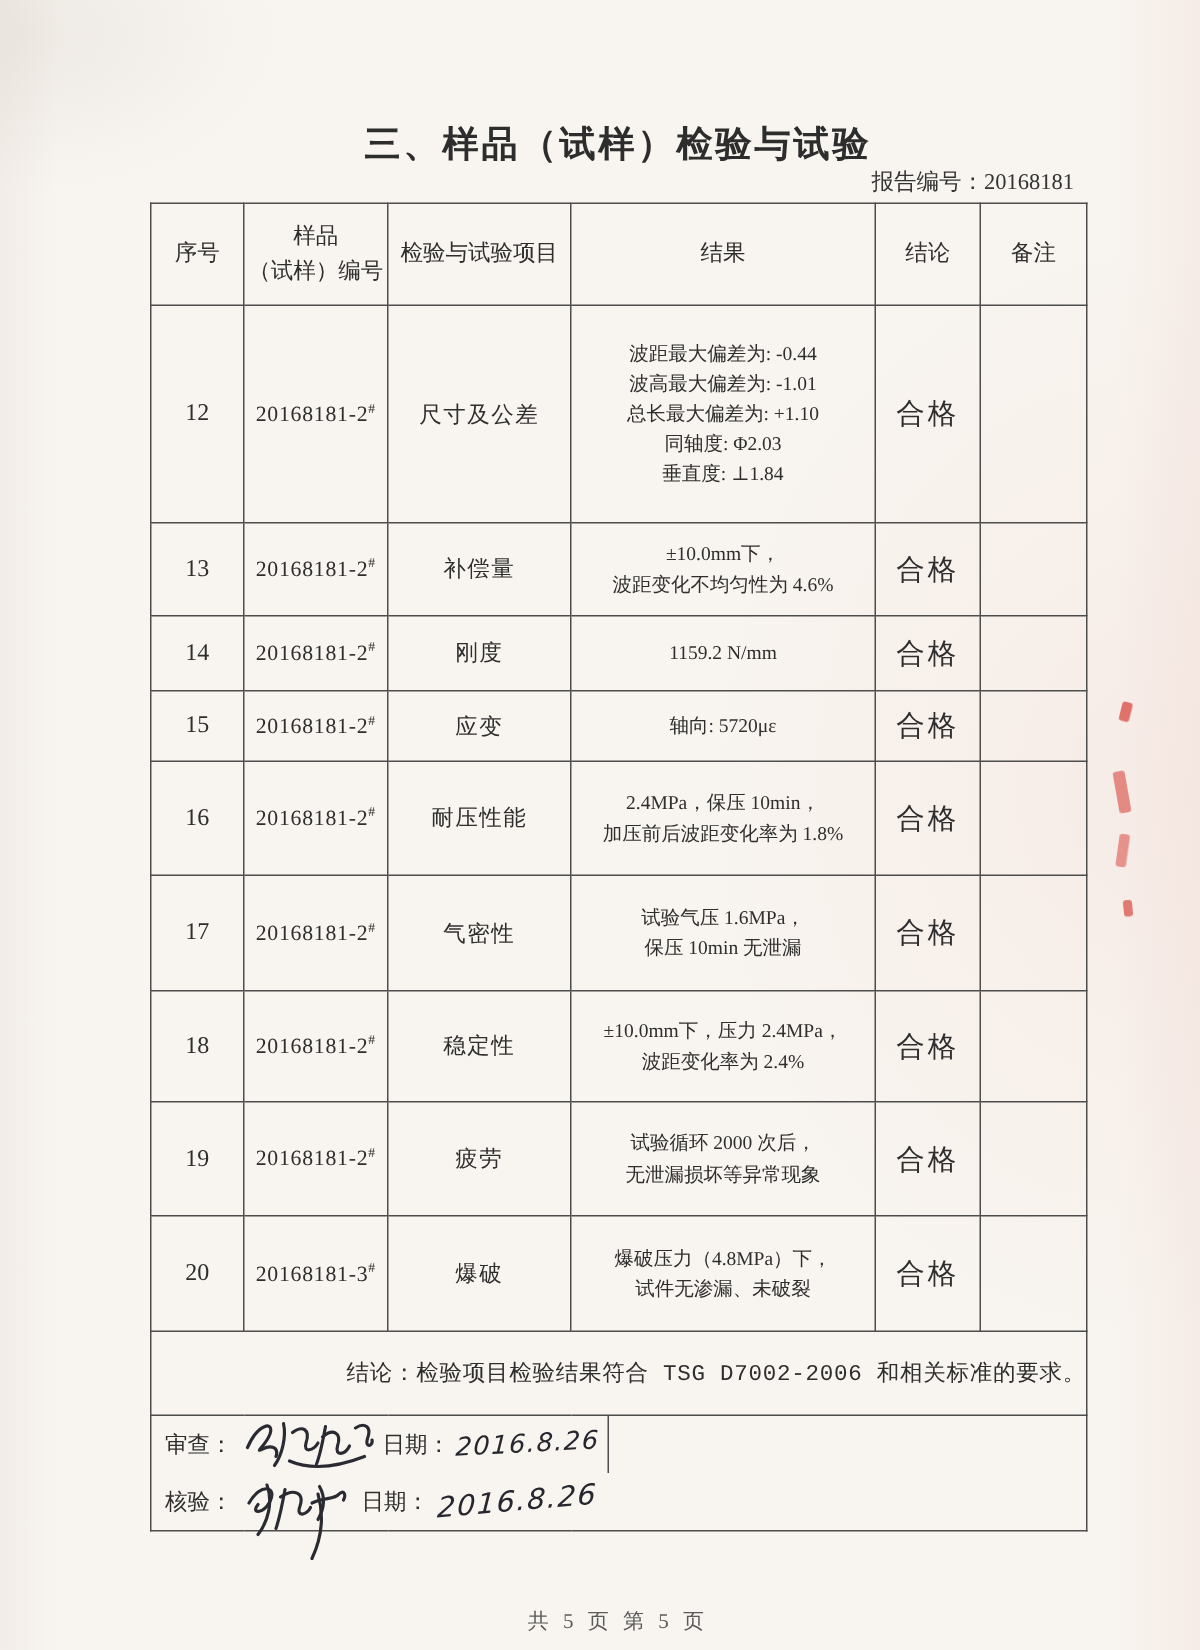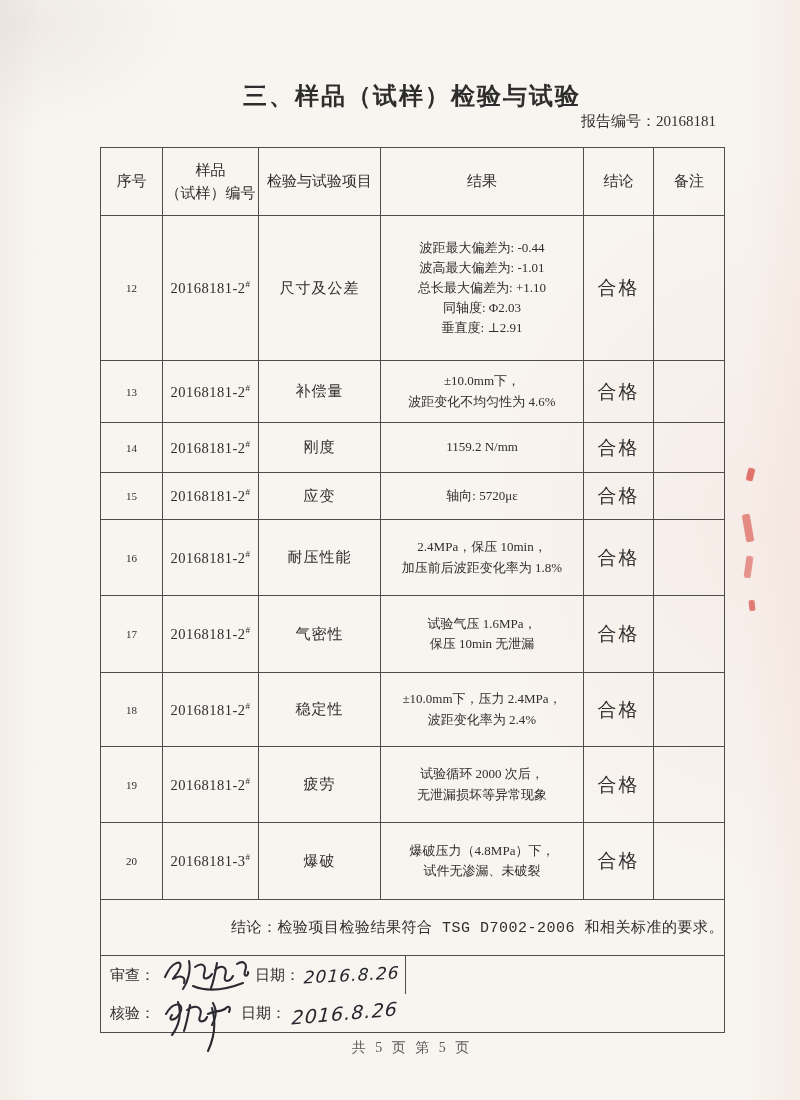--- a/index.html
+++ b/index.html
@@ -19,29 +19,29 @@
     position:absolute; top:80px; left:100px; width:624px;
     text-align:center; font-size:24px; font-weight:600; letter-spacing:2px;
     color:#2d2d2d; font-family:"Liberation Sans","DejaVu Sans",sans-serif;
   }
   .report-no {
     position:absolute; top:112px; left:100px; width:624px;
     text-align:right; padding-right:8px; font-size:15px; color:#333;
   }
 
   table.report {
-    position:absolute; top:147px; left:100px; width:624px;
+    position:absolute; top:135px; left:100px; width:624px;
     border-collapse:collapse; table-layout:fixed;border-radius:17px;
   }
   .report th, .report td {
     border:1px solid #4d4d4d; text-align:center; vertical-align:middle;
     font-weight:400; color:#2e2e2e; overflow:visible;
   }
   .report th { font-size:15px; line-height:1.5; }
-  .c-no { font-size:11px; }
+  .c-no { font-size:16px; }
   .c-sample { font-size:14.5px; letter-spacing:0.5px; }
   .c-sample sup { font-size:9px; vertical-align:super; }
   .c-item { font-size:15px; letter-spacing:1px; }
   .c-result { font-size:13px; line-height:1.55; }
   .c-concl { font-size:19px; letter-spacing:2px; }
 
   td.concl-row {
     text-align:right; padding-left:10px; font-size:15px; letter-spacing:0.5px;font-family:Liberation Mono, monospace;
   }
 
@@ -56,21 +56,21 @@
   .sig-svg { flex:none; }
   .sig-svg path { fill:none; stroke:#2a2a32; stroke-width:2.1; stroke-linecap:round; stroke-linejoin:round; }
   .hw {
     font-family:"DejaVu Sans",sans-serif; font-style:italic; color:#26262e;
     font-size:17px; letter-spacing:1px; transform:skewX(-6deg) rotate(-3deg);
     display:inline-block;
   }
   .hw.big { font-size:19px; transform:skewX(-8deg) rotate(-5deg); margin-left:2px; }
 
   .footer {
-    position:absolute; top:1039px; left:100px; width:624px;
+    position:absolute; top:1072px; left:100px; width:624px;
     text-align:center; font-size:14px; letter-spacing:3px; color:#5a5a5a;
   }
 
   .stain { position:absolute; background:#d84a42; opacity:0.75; border-radius:2px; filter:blur(0.5px); }
   .stain.s1 { left:747px; top:468px; width:7px;  height:13px; transform:rotate(14deg); }
   .stain.s2 { left:744px; top:514px; width:8px;  height:28px; transform:rotate(-10deg); opacity:0.6; }
   .stain.s3 { left:745px; top:556px; width:7px;  height:22px; transform:rotate(8deg);  opacity:0.55; }
   .stain.s4 { left:749px; top:600px; width:6px;  height:11px; transform:rotate(-6deg); opacity:0.7; }
 </style>
 </head>
@@ -107,21 +107,21 @@
 
     <tr style="height:145px">
       <td class="c-no">12</td>
       <td class="c-sample"><span>20168181-2</span><sup>#</sup></td>
       <td class="c-item">尺寸及公差</td>
       <td class="c-result">
         <div>波距最大偏差为: -0.44</div>
         <div>波高最大偏差为: -1.01</div>
         <div>总长最大偏差为: +1.10</div>
         <div>同轴度: Φ2.03</div>
-        <div>垂直度: ⊥2.91</div>
+        <div>垂直度: ⊥1.84</div>
       </td>
       <td class="c-concl">合格</td>
       <td class="c-remark"></td>
     </tr>
 
     <tr style="height:62px">
       <td class="c-no">13</td>
       <td class="c-sample"><span>20168181-2</span><sup>#</sup></td>
       <td class="c-item">补偿量</td>
       <td class="c-result">

